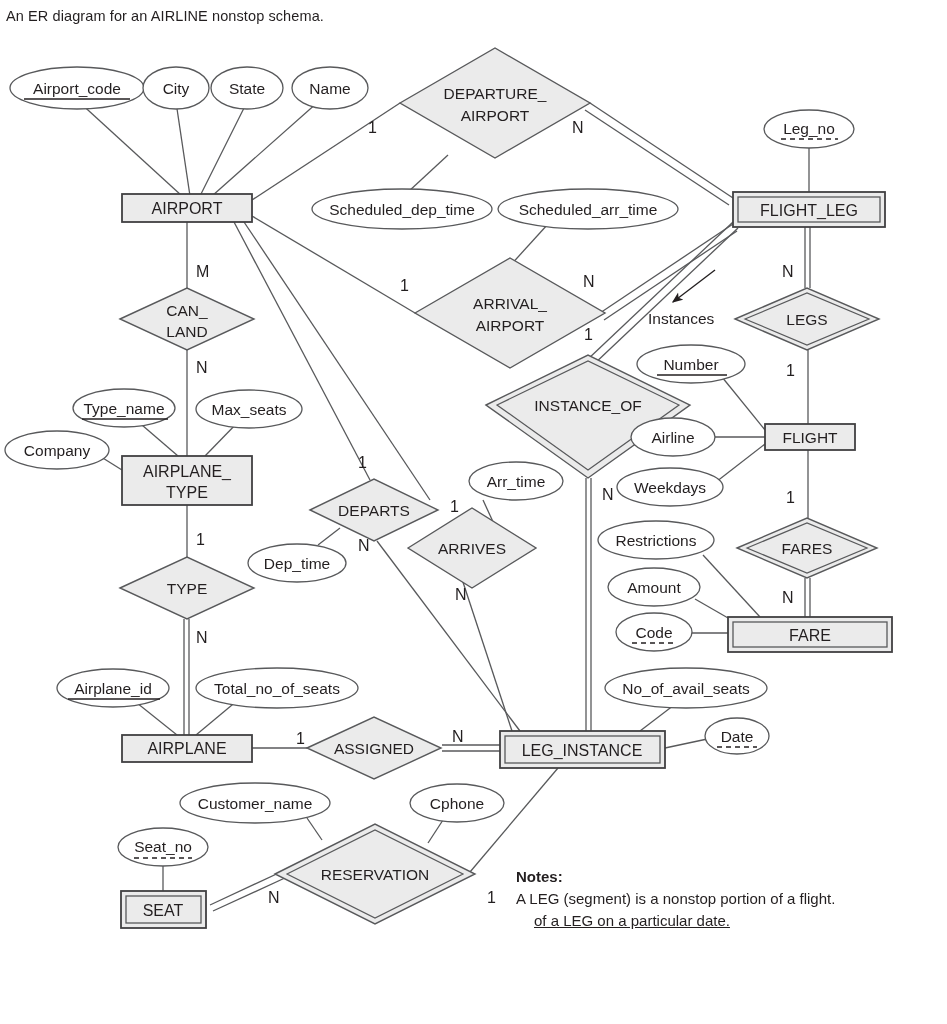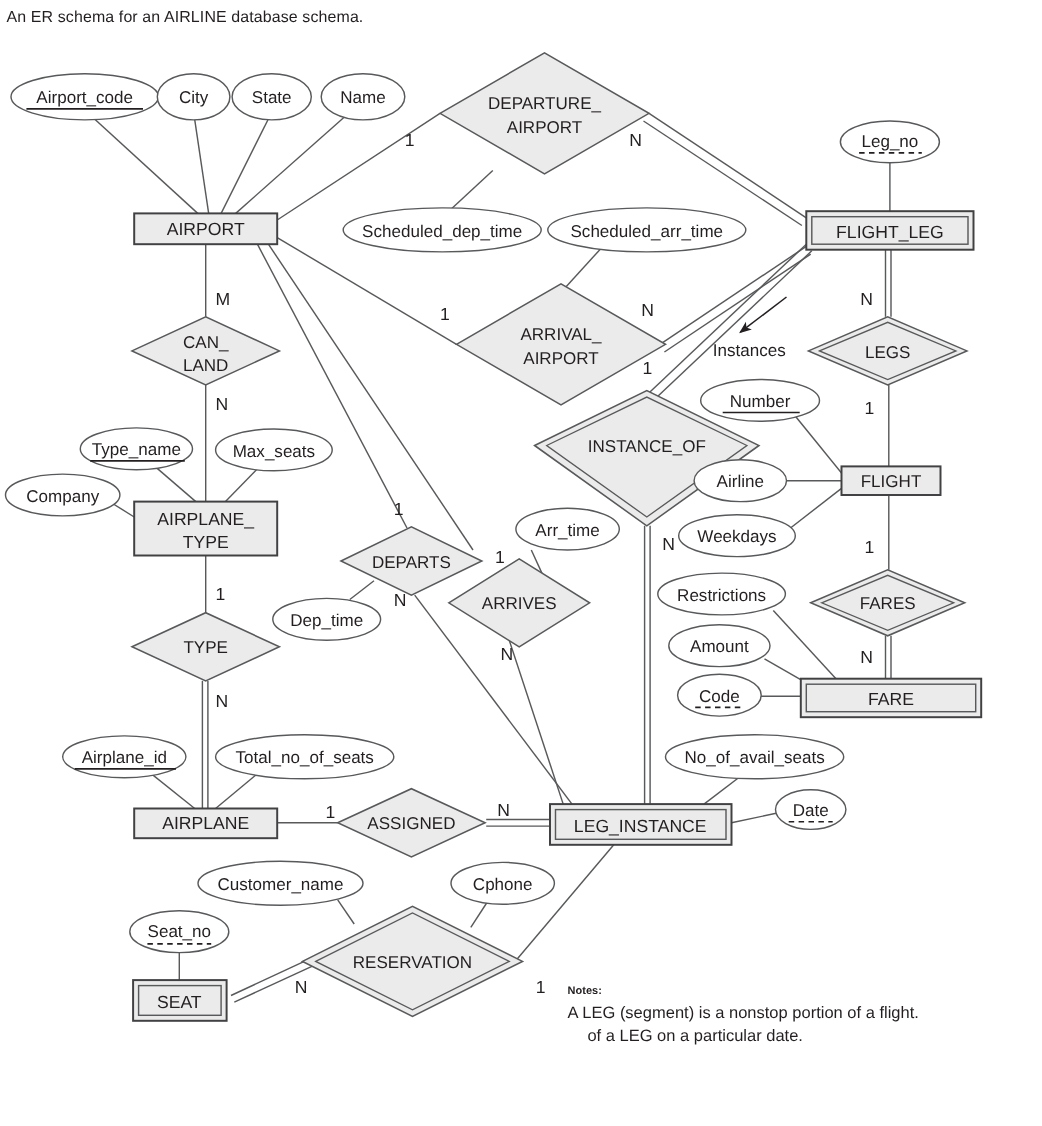--- a/index.html
+++ b/index.html
@@ -37,39 +37,38 @@
   .notes-block {
     position: absolute;
     left: 516px;
     top: 866px;
     font-size: 15px;
     line-height: 1.45;
     color: #231f20;
   }
   .notes-title {
     font-weight: bold;
-    font-size: 10px;
-    margin-top: 29px;
+    font-size: 15px;
   }
   .notes-line { white-space: nowrap; }
-  .notes-indent { padding-left: 18px; }
+  .notes-indent { padding-left: 18px; text-decoration: underline; }
   text { font-family: "Liberation Sans", sans-serif; fill: #231f20; }
   .ent-label { font-size: 16px; }
   .ent-label-sm { font-size: 15.5px; }
   .rel-label { font-size: 15.5px; }
   .attr-label { font-size: 15.5px; }
   .card-label { font-size: 16px; }
   .annot-label { font-size: 15.5px; }
 </style>
 </head>
 <body>
 
 <div id="page">
 
-  <div id="caption">An ER schema for an AIRLINE database schema.</div>
+  <div id="caption">An ER diagram for an AIRLINE nonstop schema.</div>
 
   <svg id="svg-layer" viewBox="0 0 947 1024">
     <defs>
       <marker id="arrowhead" markerWidth="9" markerHeight="9" refX="7" refY="3.2" orient="auto">
         <path d="M0,0 L8,3.2 L0,6.4 L2,3.2 Z" fill="#231f20"></path>
       </marker>
     </defs>
 
     <g stroke="#58595b" stroke-width="1.3" fill="none">
 

